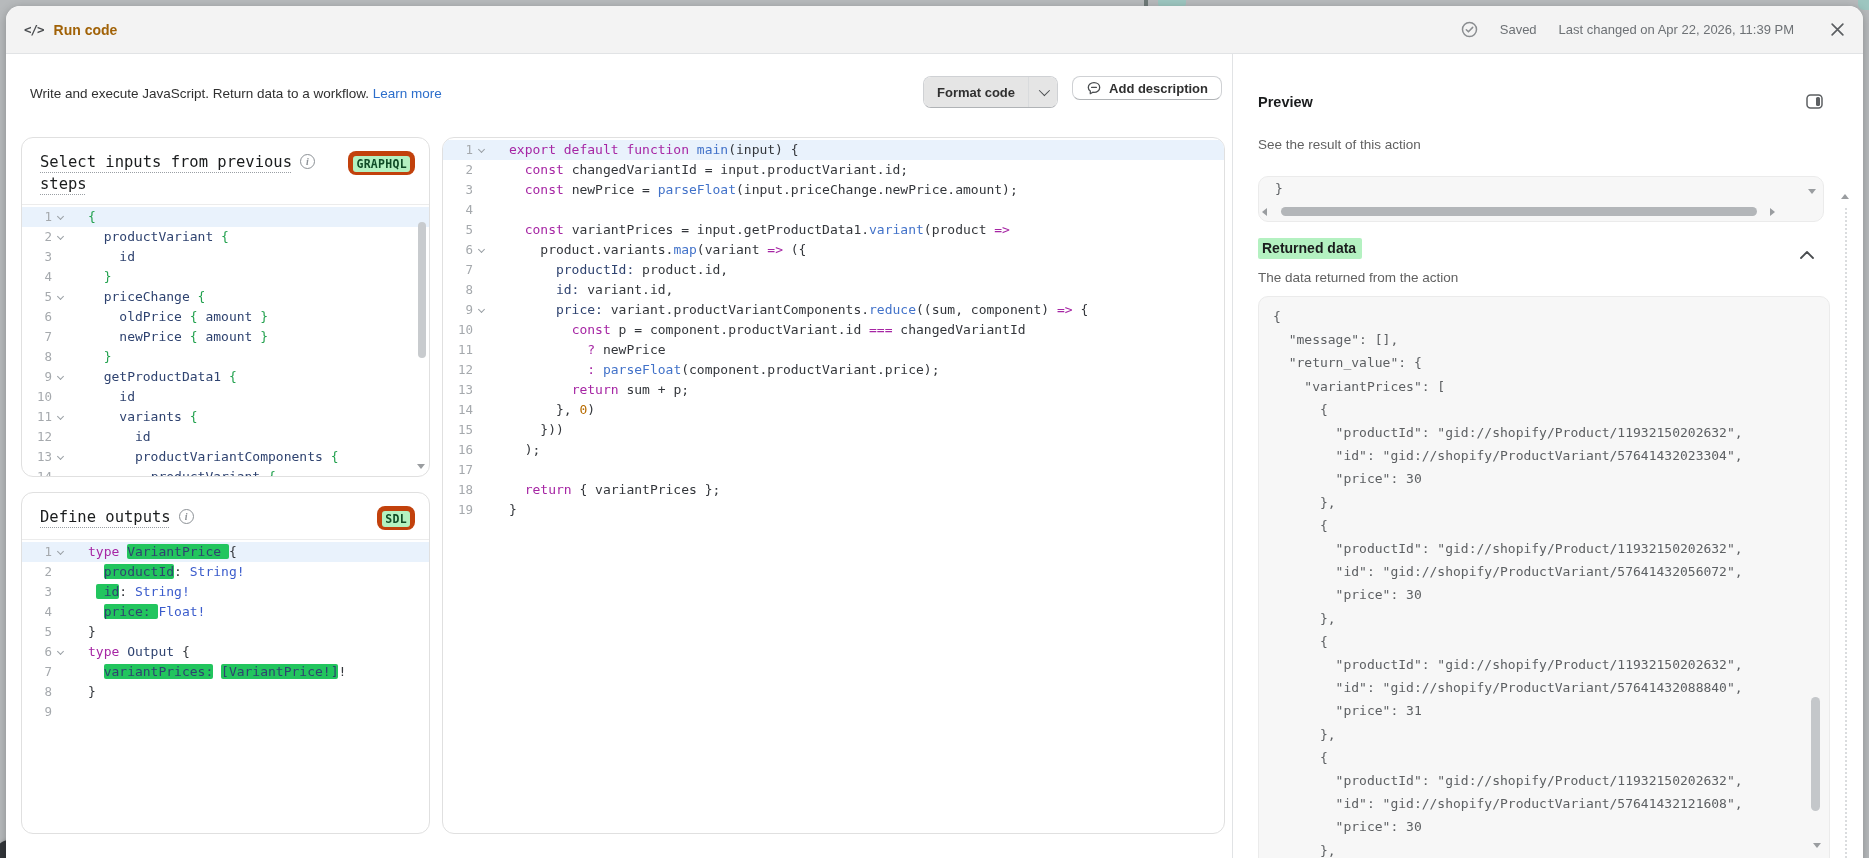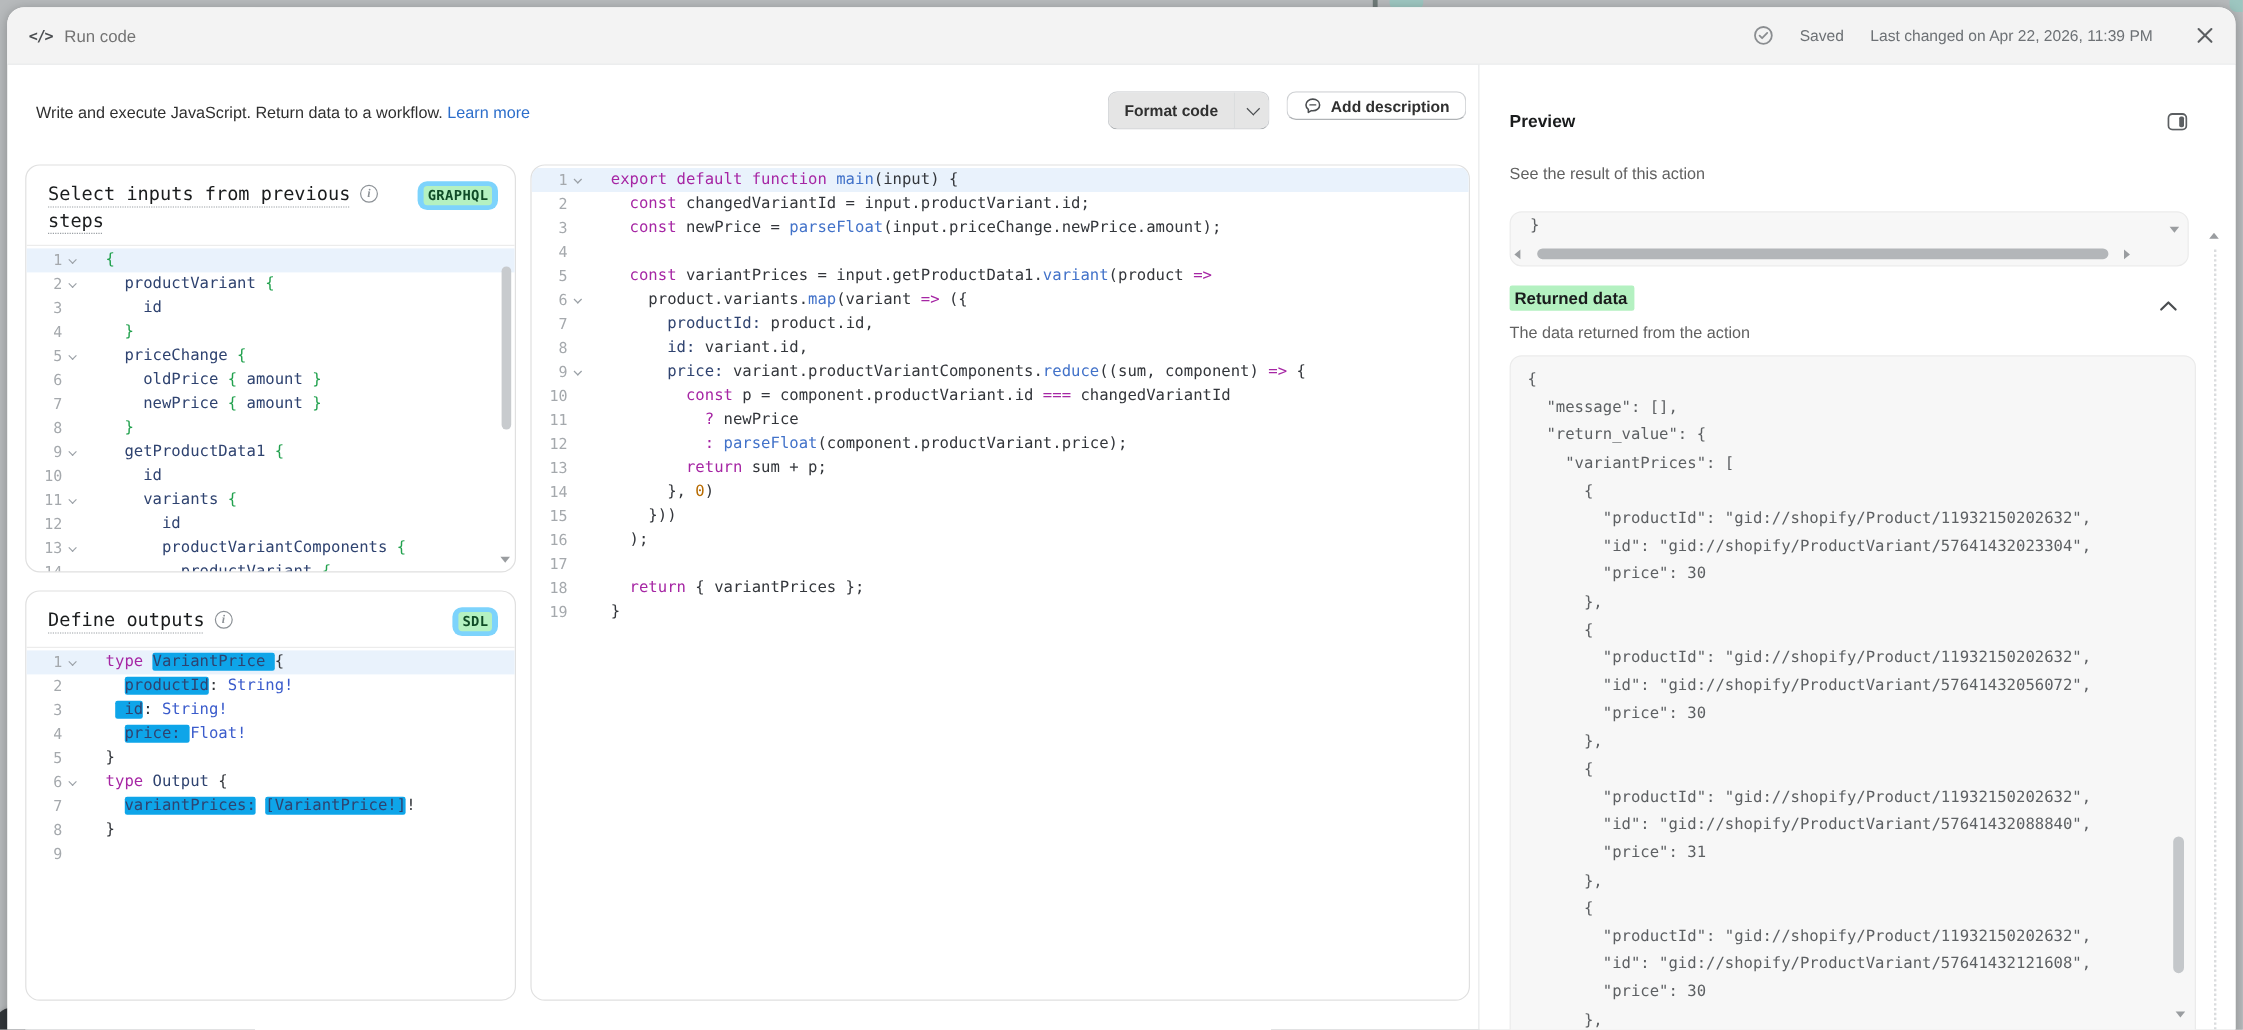--- a/index.html
+++ b/index.html
@@ -10,21 +10,21 @@
   .bg-tick { position:absolute; left:1144px; top:0; width:4px; height:6px; background:#6f7a78; }
   .bg-teal { position:absolute; left:1158px; top:0; width:28px; height:7px; background:#9dc6c0; border-radius:0 0 4px 4px; }
   .bg-teal2 { position:absolute; left:1858px; top:0; width:11px; height:10px; background:#9dc6c0; border-radius:0 0 0 6px; }
   .chat-widget { position:absolute; left:-4px; top:840px; width:26px; height:26px; border-radius:50%; background:#32363a; box-shadow:0 1px 4px rgba(0,0,0,.3); }
 
   
   .modal { position:absolute; left:6px; top:6px; width:1857px; height:870px; background:#fff; border-radius:14px 14px 0 0; box-shadow:0 2px 10px rgba(0,0,0,.25); overflow:hidden; }
 
   .mheader { position:absolute; left:0; top:0; right:0; height:48px; background:#f3f3f3; border-bottom:1px solid #e1e3e5; display:flex; align-items:center; padding:0 18px; border-radius:14px 14px 0 0; }
   .code-glyph { font-family:"DejaVu Sans Mono",monospace; font-size:12.5px; font-weight:bold; color:#4a4d50; letter-spacing:-1px; margin-right:10px; }
-  .mtitle { font-size:14px; font-weight:400; color:#737373; }
+  .mtitle { font-size:14px; font-weight:700; color:#a16207; }
   .mheader-right { margin-left:auto; display:flex; align-items:center; gap:22px; }
   .saved-txt { font-size:13px; color:#6d7175; }
   .changed-txt { font-size:13px; color:#6d7175; }
   .icon-btn { background:none; border:none; cursor:pointer; display:flex; align-items:center; margin-left:14px; }
 
   
   .subrow { position:absolute; left:0; top:48px; height:62px; width:1226px; }
   .subtitle { position:absolute; left:24px; top:32px; font-size:13.5px; color:#303030; }
   .learn-more { color:#2c6ecb; text-decoration:none; cursor:pointer; }
   .btnrow { position:absolute; right:10px; top:22px; display:flex; gap:14px; }
@@ -40,40 +40,40 @@
   
   .panel { position:absolute; background:#fff; border:1px solid #e0e0e0; border-radius:12px; overflow:hidden; }
   .p-inputs { left:15px; top:131px; width:409px; height:340px; }
   .p-outputs { left:15px; top:486px; width:409px; height:342px; }
   .p-code { left:436px; top:131px; width:783px; height:697px; }
   .phead { display:flex; align-items:flex-start; padding:13px 14px 9px 18px; border-bottom:1px solid #ececec; gap:8px; }
   .ptitle { font-family:"DejaVu Sans Mono",monospace; font-size:15.5px; color:#1a1c1d; line-height:22px; text-decoration:underline dotted #9a9fa4 1px; text-underline-offset:5px; }
   .ptitle.nodots { text-decoration:none; }
   .p-inputs .ptitle { max-width:252px; }
   .info-i { flex:none; width:15px; height:15px; border:1.3px solid #8c9196; border-radius:50%; color:#8c9196; font-size:10px; font-family:"Liberation Serif",serif; font-style:italic; font-weight:bold; display:flex; align-items:center; justify-content:center; margin-top:3px; }
-  .lang-badge { flex:none; margin-left:auto; background:#7dd3fc; border-radius:8px; padding:3px 5px; }
+  .lang-badge { flex:none; margin-left:auto; background:#c2410c; border-radius:8px; padding:3px 5px; }
   .lang-badge b { display:inline-block; background:#b4f1c1; color:#0f4b26; border-radius:3px; font-family:"DejaVu Sans Mono",monospace; font-size:11.5px; font-weight:bold; padding:1px 3px; letter-spacing:.3px; }
 
   .codearea { position:relative; padding-top:2px; font-family:"DejaVu Sans Mono",monospace; font-size:13px; }
   .cl-row { display:flex; height:20px; line-height:20px; white-space:pre; }
   .cl-row.active { background:#e9f2fc; }
   .cl-gutter { flex:none; width:50px; display:flex; align-items:center; }
   .cl-num { width:30px; text-align:right; color:#a5a9ad; font-size:12.5px; }
   .cl-fold { width:16px; display:flex; justify-content:center; align-items:center; }
   .chev { width:5px; height:5px; border-right:1.3px solid #9aa0a6; border-bottom:1.3px solid #9aa0a6; transform:rotate(45deg); margin-top:-2px; }
   .cl-code { padding-left:16px; color:#33363b; }
   .kw  { color:#a626a4; }
   .fn  { color:#4272c9; }
   .fld { color:#2f4370; }
   .br  { color:#22a14e; }
   .typ { color:#3b5ccc; }
   .num { color:#b76b01; }
   .op  { color:#a626a4; }
   .pln { color:#33363b; }
-  .mk  { background:#0ea5e9; border-radius:2px;text-align:right; }
+  .mk  { background:#22c55e; border-radius:2px;text-align:right; }
 
   .vthumb { position:absolute; right:3px; top:84px; width:8px; height:136px; background:#c8cbce; border-radius:4px; }
   .arrow-dn { width:0; height:0; border-left:4px solid transparent; border-right:4px solid transparent; border-top:5px solid #9a9da0; position:absolute; }
   .arrow-up { width:0; height:0; border-left:4px solid transparent; border-right:4px solid transparent; border-bottom:5px solid #9a9da0; position:absolute; }
   .arrow-l { width:0; height:0; border-top:4px solid transparent; border-bottom:4px solid transparent; border-right:5px solid #9a9da0; position:absolute; }
   .arrow-r { width:0; height:0; border-top:4px solid transparent; border-bottom:4px solid transparent; border-left:5px solid #9a9da0; position:absolute; }
   .p-inputs .arrow-dn { right:4px; top:326px; }
 
   
   .preview { position:absolute; left:1227px; top:48px; right:0; bottom:0; background:#fff; padding:0 0 0 24px; }

